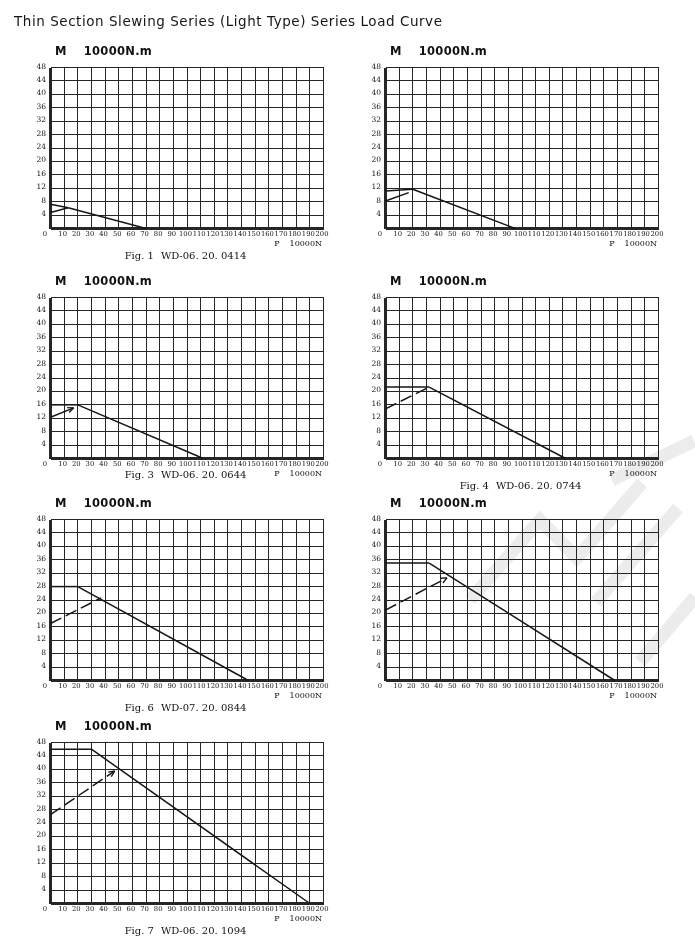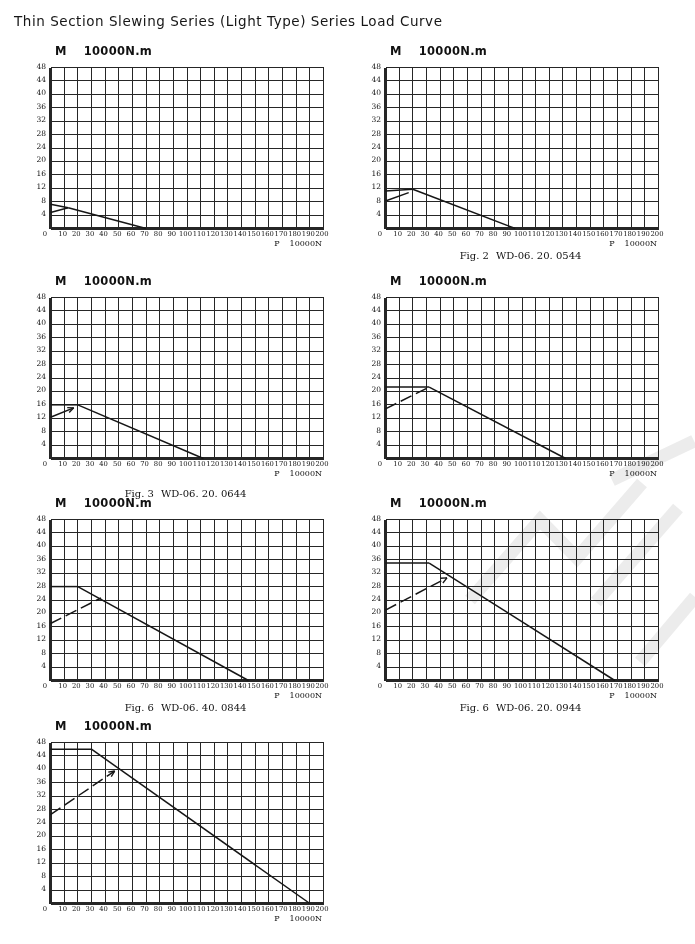--- a/index.html
+++ b/index.html
@@ -131,20 +131,21 @@
         <span style="left: 177.45px;">130</span>
         <span style="left: 191.1px;">140</span>
         <span style="left: 204.75px;">150</span>
         <span style="left: 218.4px;">160</span>
         <span style="left: 232.05px;">170</span>
         <span style="left: 245.7px;">180</span>
         <span style="left: 259.35px;">190</span>
         <span style="left: 273px;">200</span>
       </div>
       <div class="p-label" style="left: 193px; top: 197px;"><span>P</span><span class="unit">10000N</span></div>
+      <div class="fig-caption" style="width: 273px; top: 208px;"><span>Fig. 1</span><span class="model">WD-06. 20. 0414</span></div>
     </div>
     <div class="fig-block" style="left: 354px; top: 42px; width: 321px; height: 227px;">
       <div class="m-label"><span>M</span><span class="unit">10000N.m</span></div>
       <svg width="276" height="164" class="plot-svg">
         <g stroke="#262626" stroke-width="1" shape-rendering="crispEdges">
           <line x1="1.5" y1="162.5" x2="1.5" y2="1.5"></line>
           <line x1="15.15" y1="162.5" x2="15.15" y2="1.5"></line>
           <line x1="28.8" y1="162.5" x2="28.8" y2="1.5"></line>
           <line x1="42.449999999999996" y1="162.5" x2="42.449999999999996" y2="1.5"></line>
           <line x1="56.1" y1="162.5" x2="56.1" y2="1.5"></line>
@@ -215,21 +216,20 @@
         <span style="left: 177.45px;">130</span>
         <span style="left: 191.1px;">140</span>
         <span style="left: 204.75px;">150</span>
         <span style="left: 218.4px;">160</span>
         <span style="left: 232.05px;">170</span>
         <span style="left: 245.7px;">180</span>
         <span style="left: 259.35px;">190</span>
         <span style="left: 273px;">200</span>
       </div>
       <div class="p-label" style="left: 193px; top: 197px;"><span>P</span><span class="unit">10000N</span></div>
-      <div class="fig-caption" style="width: 273px; top: 208px;"><span>Fig. 2</span><span class="model">WD-06. 20. 0544</span></div>
     </div>
     <div class="fig-block" style="left: 19px; top: 272px; width: 321px; height: 227px;">
       <div class="m-label"><span>M</span><span class="unit">10000N.m</span></div>
       <svg width="276" height="164" class="plot-svg">
         <g stroke="#262626" stroke-width="1" shape-rendering="crispEdges">
           <line x1="1.5" y1="162.5" x2="1.5" y2="1.5"></line>
           <line x1="15.15" y1="162.5" x2="15.15" y2="1.5"></line>
           <line x1="28.8" y1="162.5" x2="28.8" y2="1.5"></line>
           <line x1="42.449999999999996" y1="162.5" x2="42.449999999999996" y2="1.5"></line>
           <line x1="56.1" y1="162.5" x2="56.1" y2="1.5"></line>
@@ -302,21 +302,21 @@
         <span style="left: 177.45px;">130</span>
         <span style="left: 191.1px;">140</span>
         <span style="left: 204.75px;">150</span>
         <span style="left: 218.4px;">160</span>
         <span style="left: 232.05px;">170</span>
         <span style="left: 245.7px;">180</span>
         <span style="left: 259.35px;">190</span>
         <span style="left: 273px;">200</span>
       </div>
       <div class="p-label" style="left: 193px; top: 197px;"><span>P</span><span class="unit">10000N</span></div>
-      <div class="fig-caption" style="width: 273px; top: 216px;"><span>Fig. 3</span><span class="model">WD-06. 20. 0644</span></div>
+      <div class="fig-caption" style="width: 273px; top: 197px;"><span>Fig. 3</span><span class="model">WD-06. 20. 0644</span></div>
     </div>
     <div class="fig-block" style="left: 354px; top: 272px; width: 321px; height: 227px;">
       <div class="m-label"><span>M</span><span class="unit">10000N.m</span></div>
       <svg width="276" height="164" class="plot-svg">
         <g stroke="#262626" stroke-width="1" shape-rendering="crispEdges">
           <line x1="1.5" y1="162.5" x2="1.5" y2="1.5"></line>
           <line x1="15.15" y1="162.5" x2="15.15" y2="1.5"></line>
           <line x1="28.8" y1="162.5" x2="28.8" y2="1.5"></line>
           <line x1="42.449999999999996" y1="162.5" x2="42.449999999999996" y2="1.5"></line>
           <line x1="56.1" y1="162.5" x2="56.1" y2="1.5"></line>
@@ -387,20 +387,21 @@
         <span style="left: 177.45px;">130</span>
         <span style="left: 191.1px;">140</span>
         <span style="left: 204.75px;">150</span>
         <span style="left: 218.4px;">160</span>
         <span style="left: 232.05px;">170</span>
         <span style="left: 245.7px;">180</span>
         <span style="left: 259.35px;">190</span>
         <span style="left: 273px;">200</span>
       </div>
       <div class="p-label" style="left: 193px; top: 197px;"><span>P</span><span class="unit">10000N</span></div>
+      <div class="fig-caption" style="width: 273px; top: 208px;"><span>Fig. 4</span><span class="model">WD-06. 20. 0744</span></div>
     </div>
     <div class="fig-block" style="left: 19px; top: 494px; width: 321px; height: 227px;">
       <div class="m-label"><span>M</span><span class="unit">10000N.m</span></div>
       <svg width="276" height="164" class="plot-svg">
         <g stroke="#262626" stroke-width="1" shape-rendering="crispEdges">
           <line x1="1.5" y1="162.5" x2="1.5" y2="1.5"></line>
           <line x1="15.15" y1="162.5" x2="15.15" y2="1.5"></line>
           <line x1="28.8" y1="162.5" x2="28.8" y2="1.5"></line>
           <line x1="42.449999999999996" y1="162.5" x2="42.449999999999996" y2="1.5"></line>
           <line x1="56.1" y1="162.5" x2="56.1" y2="1.5"></line>
@@ -471,21 +472,21 @@
         <span style="left: 177.45px;">130</span>
         <span style="left: 191.1px;">140</span>
         <span style="left: 204.75px;">150</span>
         <span style="left: 218.4px;">160</span>
         <span style="left: 232.05px;">170</span>
         <span style="left: 245.7px;">180</span>
         <span style="left: 259.35px;">190</span>
         <span style="left: 273px;">200</span>
       </div>
       <div class="p-label" style="left: 193px; top: 197px;"><span>P</span><span class="unit">10000N</span></div>
-      <div class="fig-caption" style="width: 273px; top: 208px;"><span>Fig. 6</span><span class="model">WD-06. 40. 0844</span></div>
+      <div class="fig-caption" style="width: 273px; top: 208px;"><span>Fig. 6</span><span class="model">WD-07. 20. 0844</span></div>
     </div>
     <div class="fig-block" style="left: 354px; top: 494px; width: 321px; height: 227px;">
       <div class="m-label"><span>M</span><span class="unit">10000N.m</span></div>
       <svg width="276" height="164" class="plot-svg">
         <g stroke="#262626" stroke-width="1" shape-rendering="crispEdges">
           <line x1="1.5" y1="162.5" x2="1.5" y2="1.5"></line>
           <line x1="15.15" y1="162.5" x2="15.15" y2="1.5"></line>
           <line x1="28.8" y1="162.5" x2="28.8" y2="1.5"></line>
           <line x1="42.449999999999996" y1="162.5" x2="42.449999999999996" y2="1.5"></line>
           <line x1="56.1" y1="162.5" x2="56.1" y2="1.5"></line>
@@ -558,21 +559,20 @@
         <span style="left: 177.45px;">130</span>
         <span style="left: 191.1px;">140</span>
         <span style="left: 204.75px;">150</span>
         <span style="left: 218.4px;">160</span>
         <span style="left: 232.05px;">170</span>
         <span style="left: 245.7px;">180</span>
         <span style="left: 259.35px;">190</span>
         <span style="left: 273px;">200</span>
       </div>
       <div class="p-label" style="left: 193px; top: 197px;"><span>P</span><span class="unit">10000N</span></div>
-      <div class="fig-caption" style="width: 273px; top: 208px;"><span>Fig. 6</span><span class="model">WD-06. 20. 0944</span></div>
     </div>
     <div class="fig-block" style="left: 19px; top: 717px; width: 321px; height: 227px;">
       <div class="m-label"><span>M</span><span class="unit">10000N.m</span></div>
       <svg width="276" height="164" class="plot-svg">
         <g stroke="#262626" stroke-width="1" shape-rendering="crispEdges">
           <line x1="1.5" y1="162.5" x2="1.5" y2="1.5"></line>
           <line x1="15.15" y1="162.5" x2="15.15" y2="1.5"></line>
           <line x1="28.8" y1="162.5" x2="28.8" y2="1.5"></line>
           <line x1="42.449999999999996" y1="162.5" x2="42.449999999999996" y2="1.5"></line>
           <line x1="56.1" y1="162.5" x2="56.1" y2="1.5"></line>
@@ -645,14 +645,15 @@
         <span style="left: 177.45px;">130</span>
         <span style="left: 191.1px;">140</span>
         <span style="left: 204.75px;">150</span>
         <span style="left: 218.4px;">160</span>
         <span style="left: 232.05px;">170</span>
         <span style="left: 245.7px;">180</span>
         <span style="left: 259.35px;">190</span>
         <span style="left: 273px;">200</span>
       </div>
       <div class="p-label" style="left: 193px; top: 197px;"><span>P</span><span class="unit">10000N</span></div>
+      <div class="fig-caption" style="width: 273px; top: 208px;"><span>Fig. 7</span><span class="model">WD-06. 20. 1094</span></div>
     </div>
   </div>
 
 </body></html>

